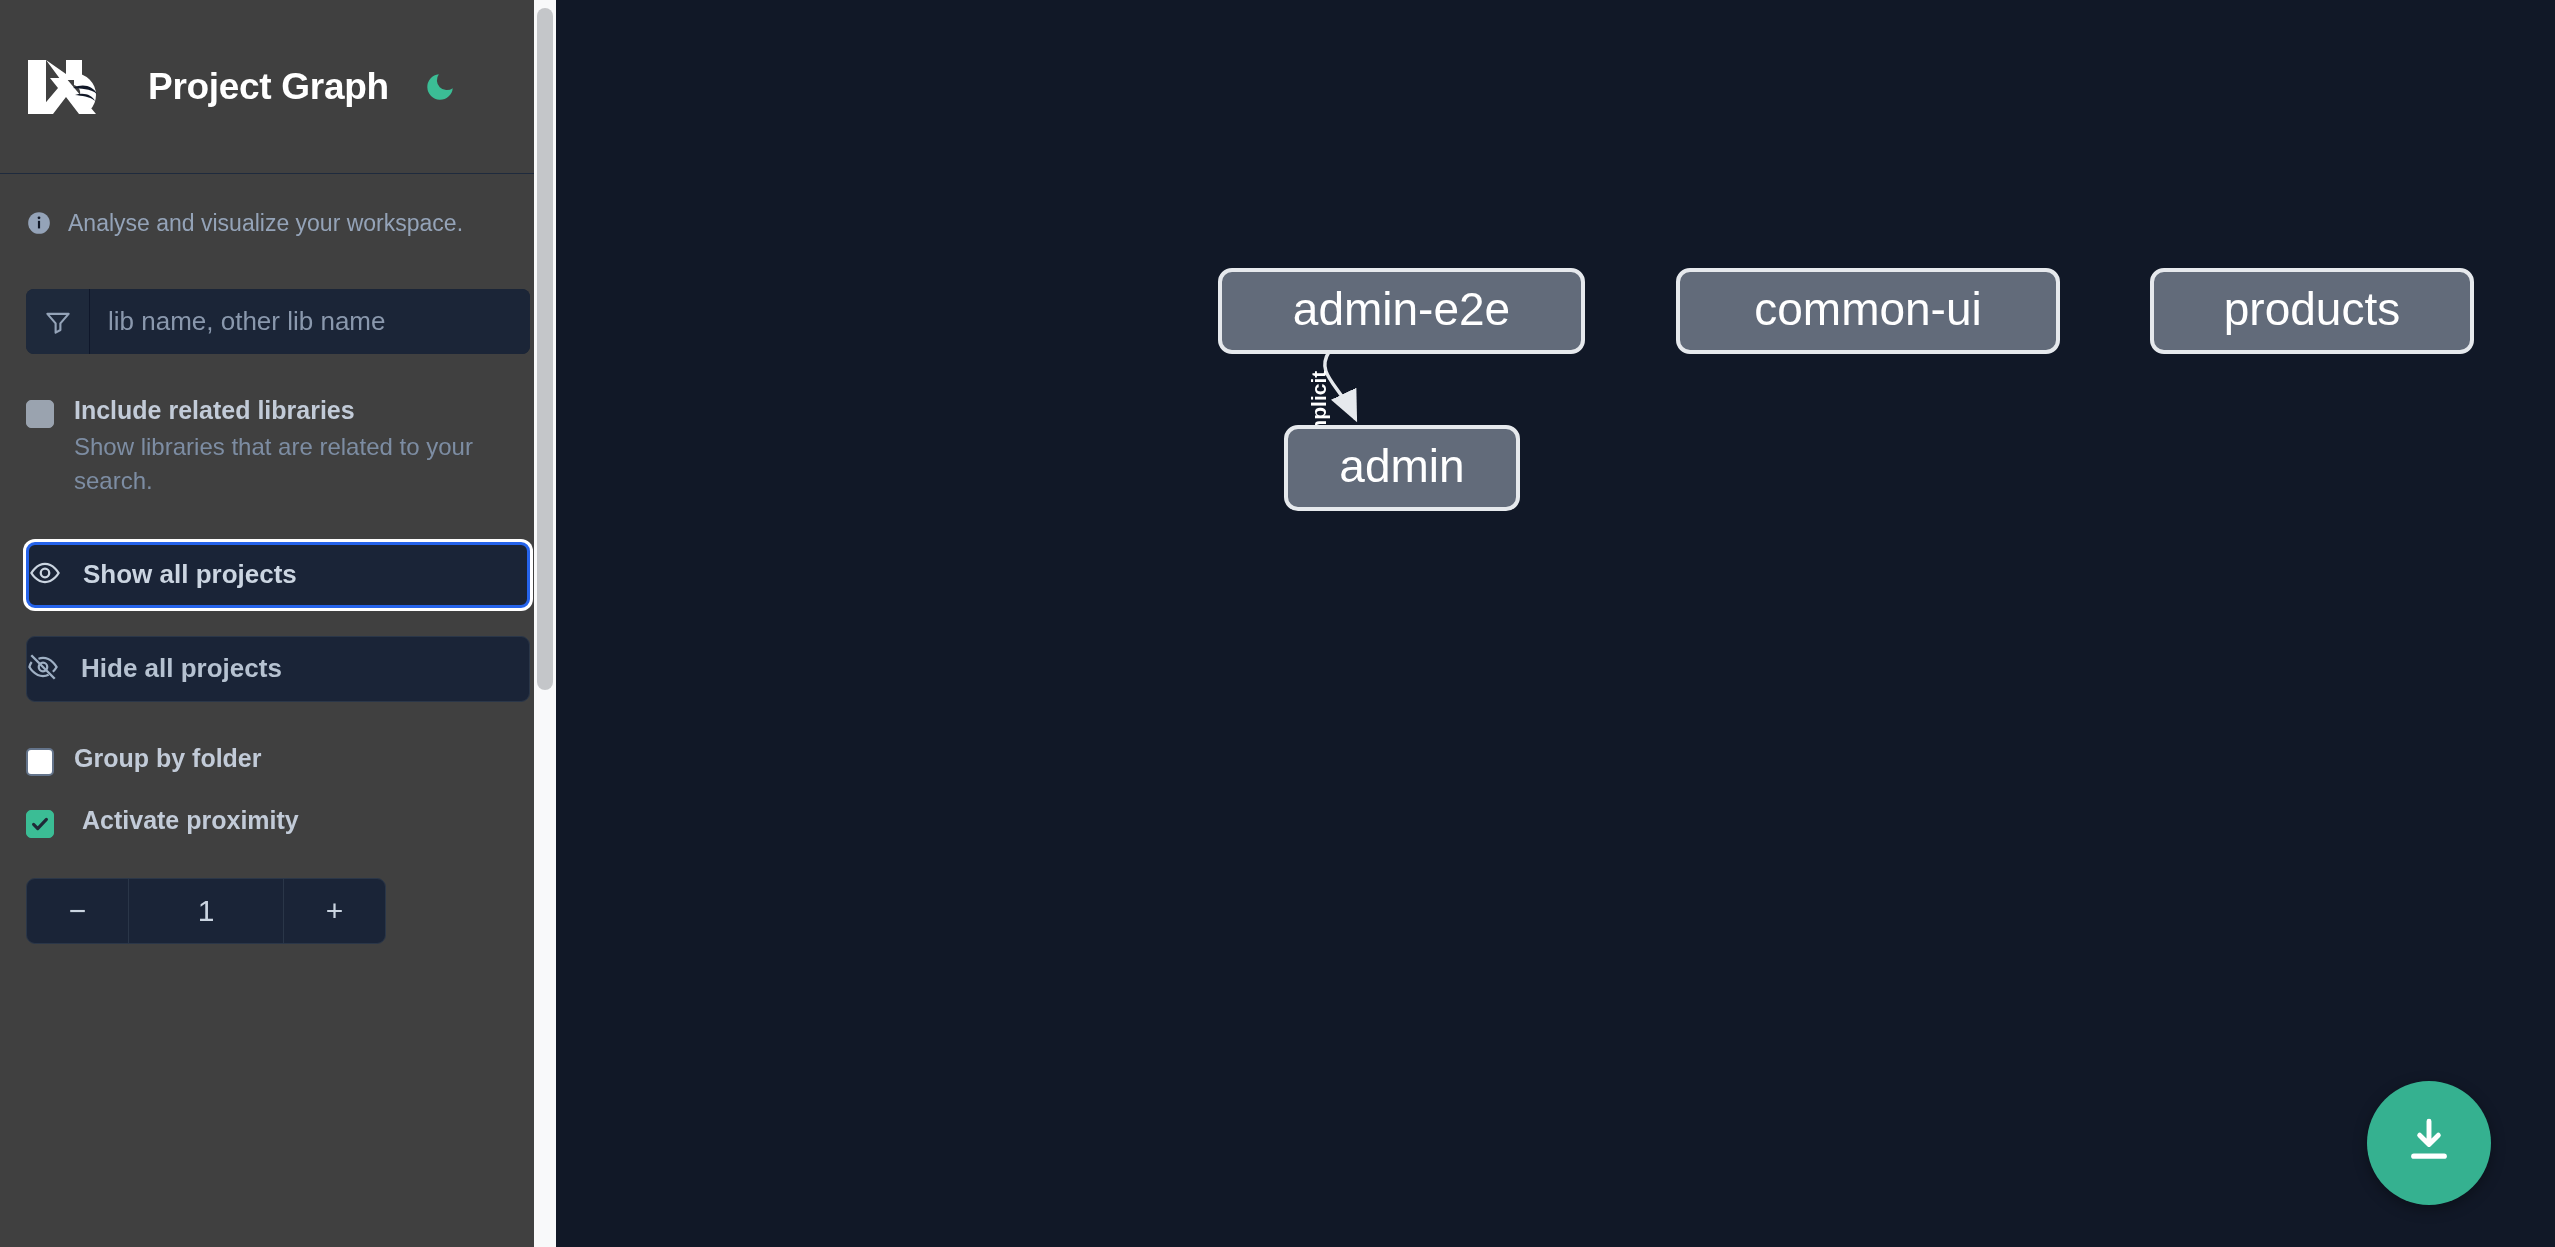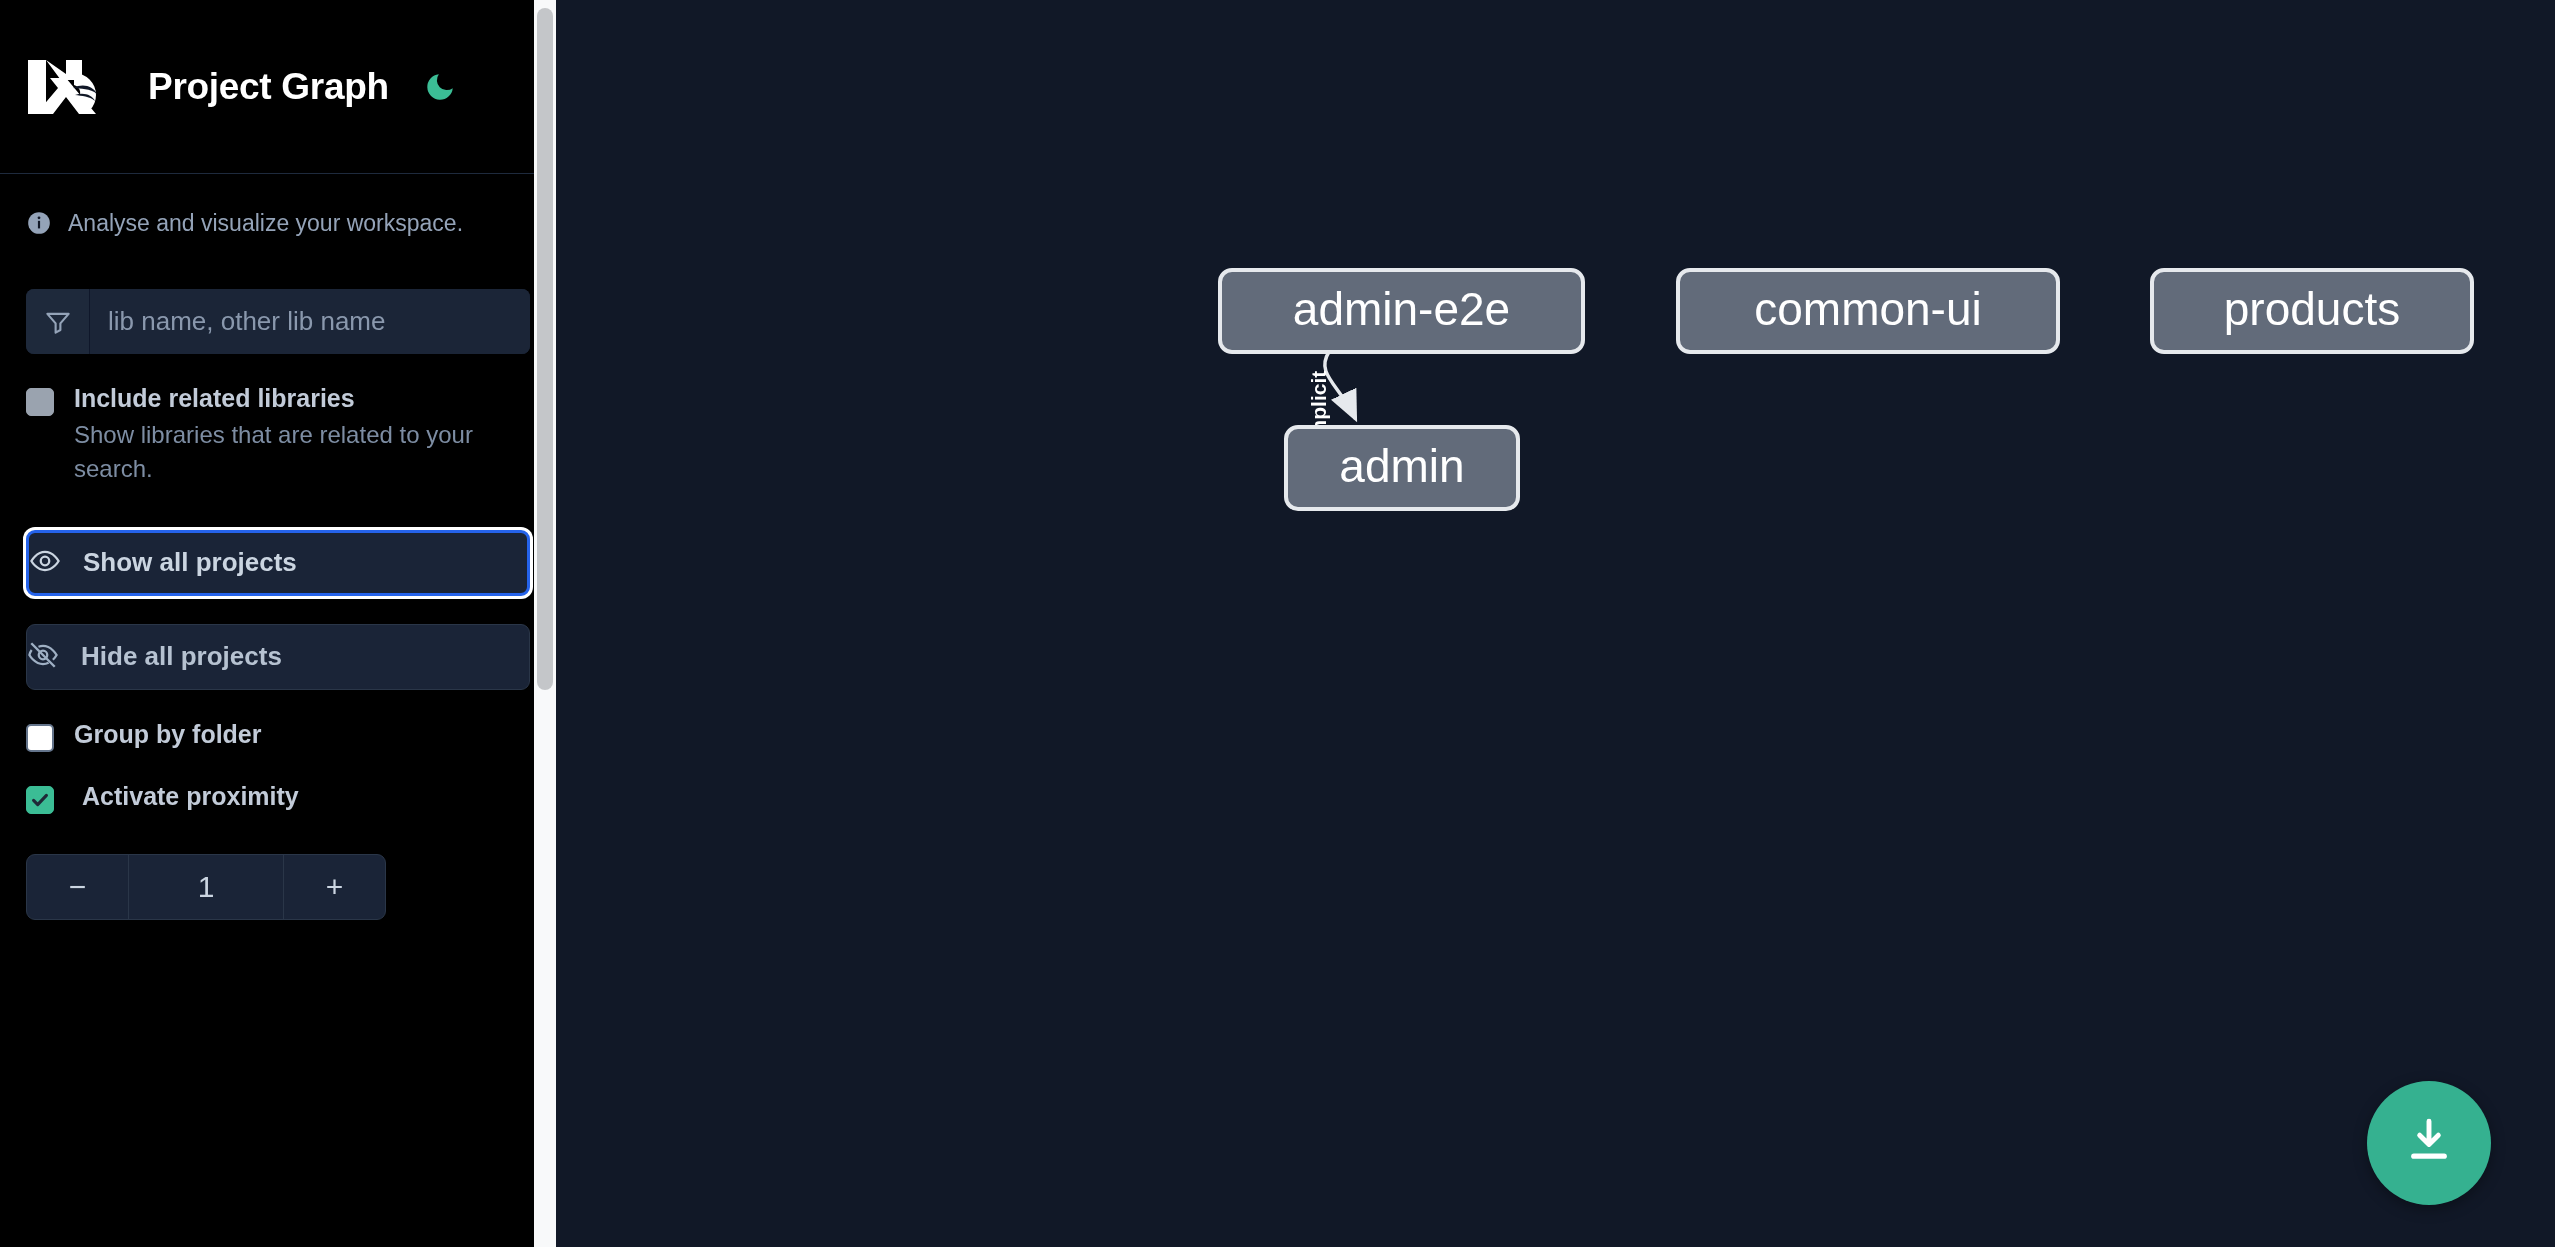--- a/index.html
+++ b/index.html
@@ -8,21 +8,21 @@
     background:#0f172a;
     font-family:"Liberation Sans", sans-serif;
     overflow:hidden;
   }
   #app { position:relative; width:2555px; height:1247px; display:flex; }
 
   
   .sidebar {
     position:relative;
     width:556px; height:1247px;
-    background:#000000;
+    background:#404040;
     flex:0 0 556px;
     display:flex; flex-direction:column;
   }
   .sidebar-header {
     height:174px;
     display:flex; align-items:center;
     padding-left:26px;
     border-bottom:1px solid #1e2a3d;
   }
   .nx-logo { width:86px; height:62px; flex:0 0 86px; }
@@ -67,21 +67,21 @@
     flex:1;
     background:#1b2537;
     border:none; outline:none;
     font-family:"Liberation Sans", sans-serif;
     font-size:26px; color:#cbd5e1;
     padding:0 18px;
   }
   .search-input::placeholder { color:#8a98ad; }
 
   
-  .opt-block { display:flex; margin-top:30px; }
+  .opt-block { display:flex; margin-top:42px; }
   .opt-block.tight { margin-top:30px;gap:8px; }
   .cbx {
     flex:0 0 28px; width:28px; height:28px;
     border-radius:5px; margin-top:4px;
     cursor:pointer;
     display:flex; align-items:center; justify-content:center;
   }
   .cbx.grey { background:#9aa3af; border:1px solid #9aa3af; }
   .cbx.empty { background:#ffffff; border:2px solid #64748b; }
   .cbx.checked { background:#3bbd95; border:1px solid #3bbd95; }

